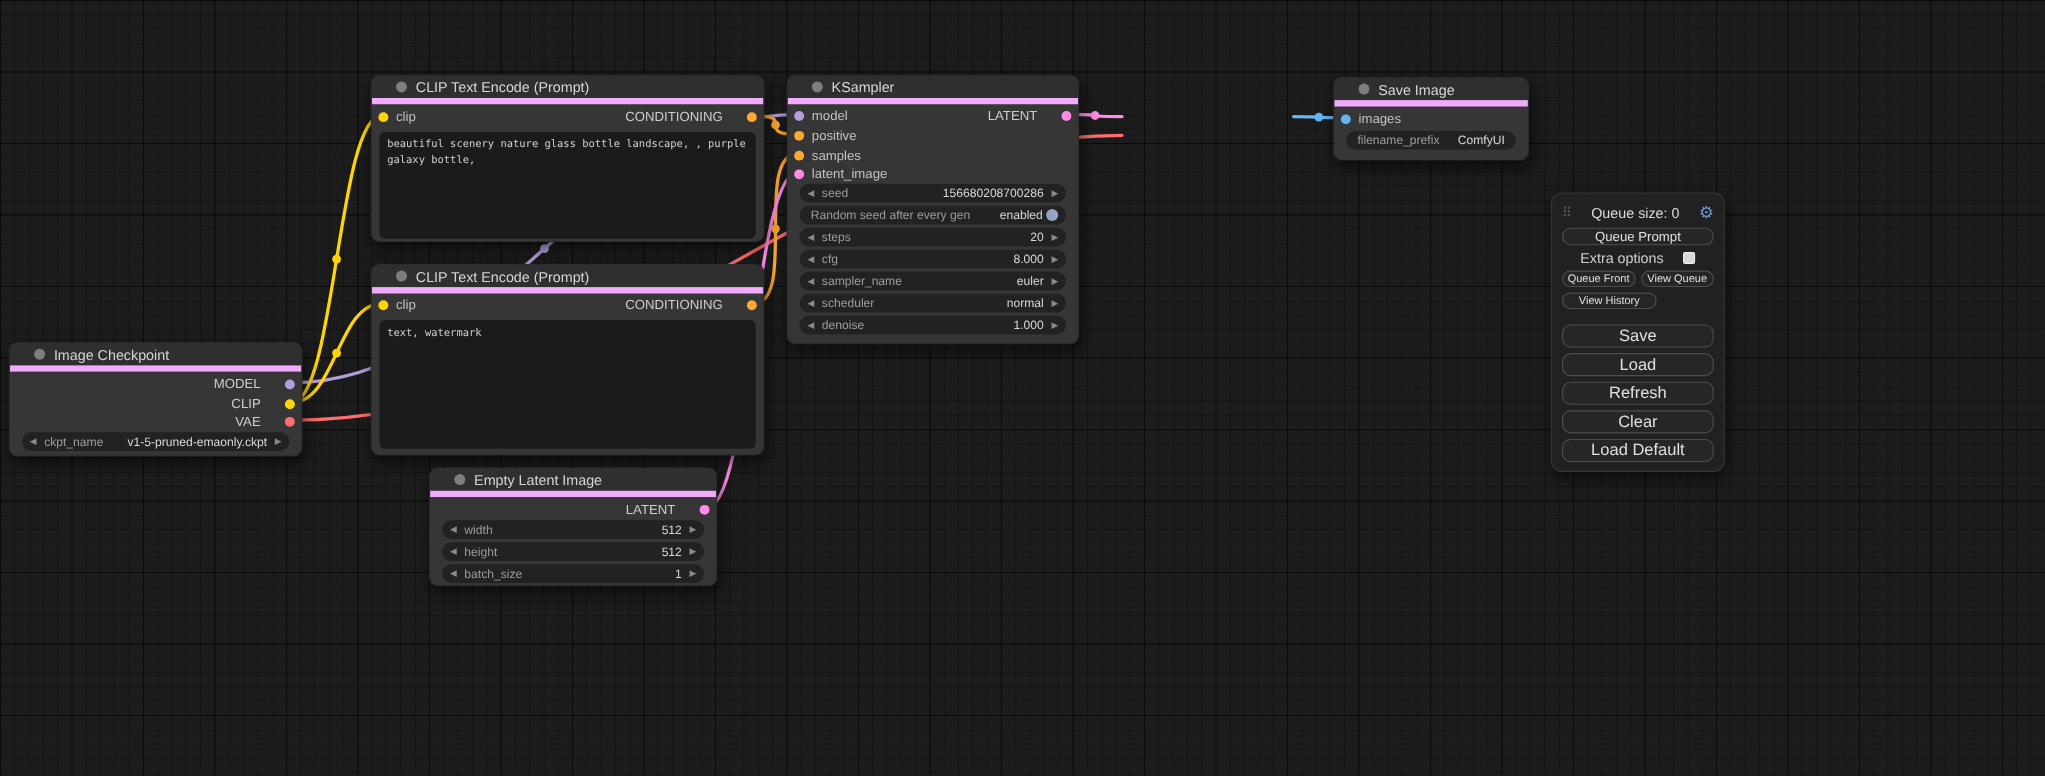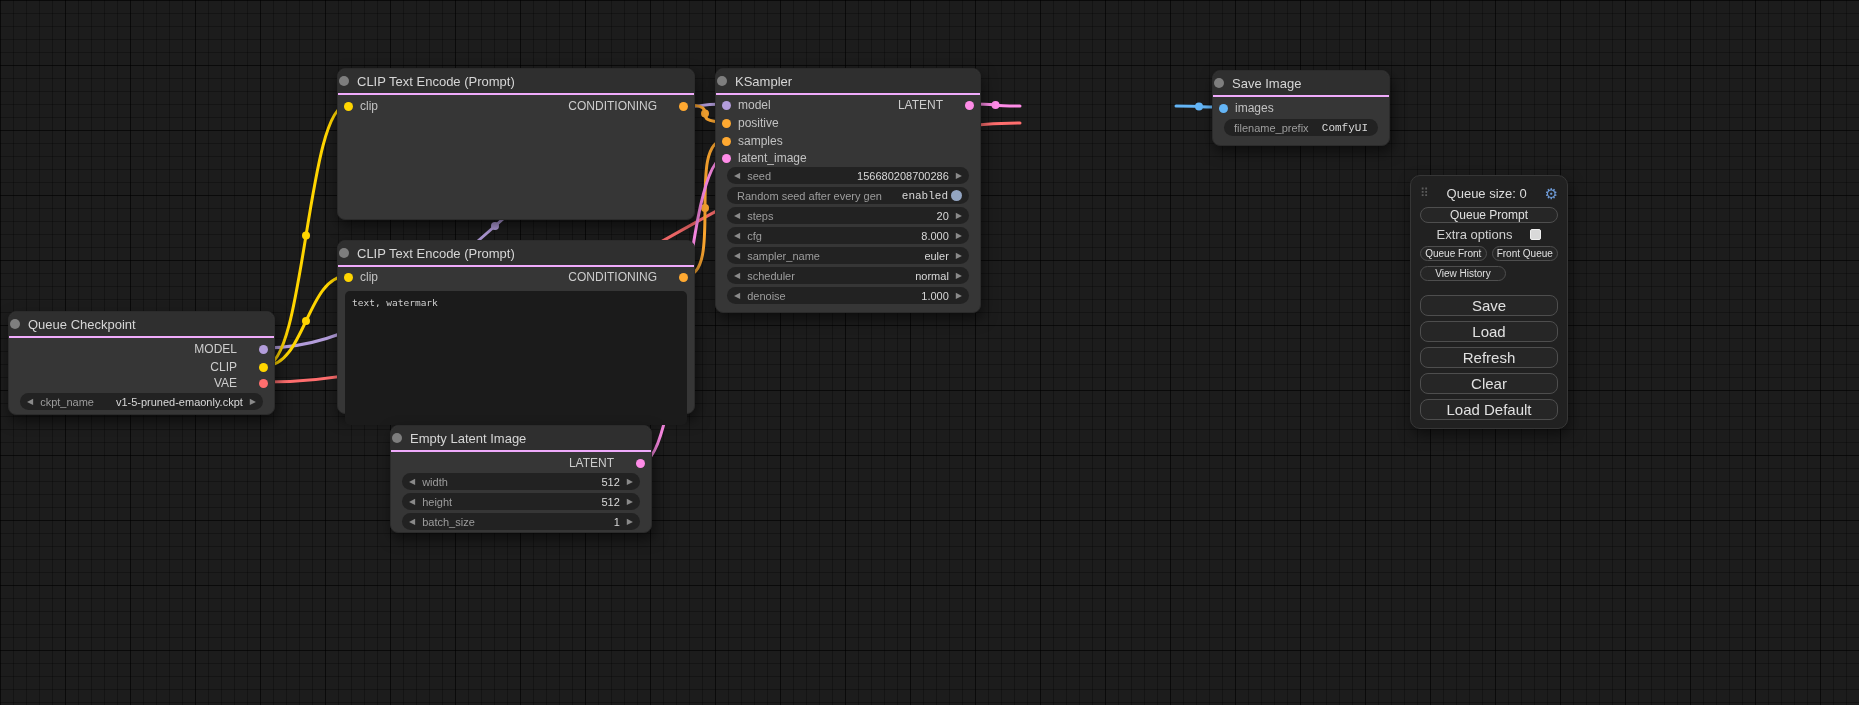--- a/index.html
+++ b/index.html
@@ -12,37 +12,37 @@
       linear-gradient(90deg, rgba(0,0,0,.5) 1px, transparent 1px),
       linear-gradient(rgba(0,0,0,.28) 1px, transparent 1px),
       linear-gradient(90deg, rgba(0,0,0,.28) 1px, transparent 1px);
     background-size:65px 65px, 65px 65px, 13px 13px, 13px 13px;
     font-family:"Liberation Sans", sans-serif;
   }
   #links { position:absolute; left:0; top:0; z-index:0; pointer-events:none; }
 
   .node { position:absolute; background:#363636; border:1px solid #2b2b2b; border-radius:8px;
           box-shadow:2px 6px 14px rgba(0,0,0,.55); z-index:1; }
-  .node-title { display:flex; align-items:center; gap:8px; height:26px; padding:0 1px;
-                background:#2f2f2f; border-radius:8px 8px 0 0; border-bottom:2px solid #f0abfc;
+  .node-title { display:flex; align-items:center; gap:8px; height:26px; padding:0 22px;
+                background:#2f2f2f; border-radius:8px 8px 0 0; border-bottom:6px solid #f0abfc;
                 color:#d6d6d6; font-size:13px; }
   .collapse-dot { width:10px; height:10px; border-radius:50%; background:#7e7e7e; flex:0 0 auto; }
 
   .slot { position:absolute; height:18px; display:flex; align-items:center; gap:7px; font-size:12px; }
   .slot.in  { left:6px;  color:#c2c2c2; }
   .slot.out { right:6px; color:#cdcdcd;gap:22px; }
   .dot { width:9px; height:9px; border-radius:50%; flex:0 0 auto; }
 
   .widget { position:absolute; left:11px; right:11px; height:17px; background:#222;
             border-radius:9px; display:flex; align-items:center; padding:0 7px; font-size:11px; }
   .widget .arrow  { color:#8a8a8a; font-size:8px; line-height:1; }
   .widget .wlabel { color:#9d9d9d; margin-left:7px; white-space:nowrap; }
   .widget .wvalue { color:#d8d8d8; margin-left:auto; margin-right:7px; white-space:nowrap; }
   .widget.noarrow .wlabel { margin-left:3px; }
-  .widget.noarrow .wvalue { margin-right:3px;font-family:Liberation Mono, monospace; }
+  .widget.noarrow .wvalue { margin-right:3px; }
   .knob { width:11px; height:11px; border-radius:50%; background:#93a5c2; flex:0 0 auto; }
 
   .prompt-box { position:absolute; background:#1b1b1b; border-radius:5px; padding:5px 7px;
                 font-family:"DejaVu Sans Mono", monospace; font-size:9.5px; line-height:1.5;
                 color:#cfcfcf; white-space:pre-wrap; word-break:break-word; overflow:hidden; }
 
   #menu { position:absolute; z-index:2; left:1410px; top:175px; width:158px;
           background:#212121; border:1px solid #363636; border-radius:10px;
           box-shadow:2px 6px 14px rgba(0,0,0,.5); padding:8px 9px;
           display:flex; flex-direction:column; gap:5px; color:#ddd; }
@@ -84,21 +84,21 @@
       <circle cx="683.5" cy="309.5" r="4" fill="#FF8CE8"></circle>
       <path d="M 971 104 C 1011 104 980 106 1020 106" fill="none" stroke="#FF8CE8" stroke-width="3" stroke-linecap="round"></path>
       <circle cx="995.5" cy="105" r="4" fill="#FF8CE8"></circle>
       <path d="M 1176 106 C 1216 106 1182 107 1222 107" fill="none" stroke="#64B5F6" stroke-width="3" stroke-linecap="round"></path>
       <circle cx="1199" cy="106.5" r="4" fill="#64B5F6"></circle>
     </svg>
 
   <div class="node" style="left:8px;top:311px;width:267px;height:104px">
     <div class="node-title">
       <span class="collapse-dot"></span>
-      <span>Queue Checkpoint</span>
+      <span>Image Checkpoint</span>
     </div>
     <div class="slot out" style="top:28px">
       <span>MODEL</span>
       <span class="dot" style="background: rgb(179, 157, 219);"></span>
     </div>
     <div class="slot out" style="top:46px">
       <span>CLIP</span>
       <span class="dot" style="background: rgb(255, 213, 0);"></span>
     </div>
     <div class="slot out" style="top:62px">
@@ -119,36 +119,37 @@
       <span>CLIP Text Encode (Prompt)</span>
     </div>
     <div class="slot in" style="top:28px">
       <span class="dot" style="background: rgb(255, 213, 0);"></span>
       <span>clip</span>
     </div>
     <div class="slot out" style="top:28px">
       <span>CONDITIONING</span>
       <span class="dot" style="background: rgb(255, 169, 49);"></span>
     </div>
+    <div class="prompt-box" style="left:7px;right:7px;top:51px;height:97px">beautiful scenery nature glass bottle landscape, , purple galaxy bottle,</div>
   </div>
 
   <div class="node" style="left:337px;top:240px;width:358px;height:174px">
     <div class="node-title">
       <span class="collapse-dot"></span>
       <span>CLIP Text Encode (Prompt)</span>
     </div>
     <div class="slot in" style="top:27px">
       <span class="dot" style="background: rgb(255, 213, 0);"></span>
       <span>clip</span>
     </div>
     <div class="slot out" style="top:27px">
       <span>CONDITIONING</span>
       <span class="dot" style="background: rgb(255, 169, 49);"></span>
     </div>
-    <div class="prompt-box" style="left:7px;right:7px;top:50px;height:134px">text, watermark</div>
+    <div class="prompt-box" style="left:7px;right:7px;top:50px;height:117px">text, watermark</div>
   </div>
 
   <div class="node" style="left:390px;top:425px;width:262px;height:108px">
     <div class="node-title">
       <span class="collapse-dot"></span>
       <span>Empty Latent Image</span>
     </div>
     <div class="slot out" style="top:28px">
       <span>LATENT</span>
       <span class="dot" style="background: rgb(255, 140, 232);"></span>
@@ -264,21 +265,21 @@
       <span class="queue-size">Queue size: 0</span>
       <span class="gear">⚙</span>
     </div>
     <button class="btn btn-queue">Queue Prompt</button>
     <div class="extra-row">
       <span>Extra options</span>
       <span class="checkbox"></span>
     </div>
     <div class="small-row">
       <button class="btn btn-small">Queue Front</button>
-      <button class="btn btn-small">Front Queue</button>
+      <button class="btn btn-small">View Queue</button>
     </div>
     <div class="vh-row">
       <button class="btn btn-vh">View History</button>
     </div>
     <button class="btn btn-big sep-top">Save</button>
     <button class="btn btn-big">Load</button>
     <button class="btn btn-big">Refresh</button>
     <button class="btn btn-big">Clear</button>
     <button class="btn btn-big">Load Default</button>
   </div>

